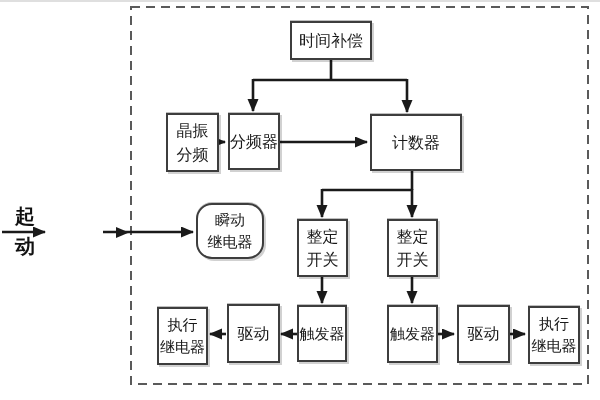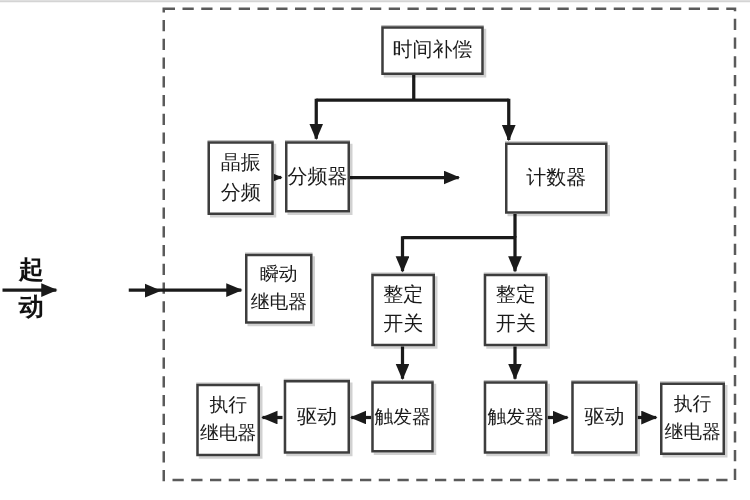--- a/index.html
+++ b/index.html
@@ -97,31 +97,31 @@
       <line x1="438" y1="334" x2="454" y2="334" marker-end="url(#arrow)"></line>
       <line x1="510" y1="334" x2="525" y2="334" marker-end="url(#arrow)"></line>
     </g>
 
     <polygon points="116,227 129,232.5 116,238" fill="#1a1a1a"></polygon>
   </svg>
 
   <div id="start-label">起
 动</div>
 
-  <div class="box wide" style="left:290px; top:21px;  width:82px; height:39px;margin-left:15px;">时间补偿</div>
+  <div class="box wide" style="left:290px; top:21px;  width:82px; height:39px;">时间补偿</div>
 
   <div class="box" style="left:166px; top:113px; width:53px; height:59px;">晶振
 分频</div>
 
   <div class="box" style="left:228px; top:113px; width:52px; height:57px;">分频器</div>
 
-  <div class="box wide" style="left:370px; top:114px; width:82px; height:57px;margin-left:34px;">计数器</div>
+  <div class="box wide" style="left:370px; top:114px; width:92px; height:57px;">计数器</div>
 
 
-  <div class="box" style="left:196px; top:203px; width:54px; height:56px; font-size:15px;">瞬动
+  <div class="box" style="left:196px; top:203px; width:68px; height:56px; font-size:15px;border-radius:16px;">瞬动
 继电器</div>
 
   <div class="box" style="left:297px; top:219px; width:51px; height:58px;">整定
 开关</div>
 
   <div class="box" style="left:387px; top:219px; width:51px; height:58px;">整定
 开关</div>
 
   <div class="box" style="left:157px; top:307px; width:51px; height:58px; font-size:15px;">执行
 继电器</div>

